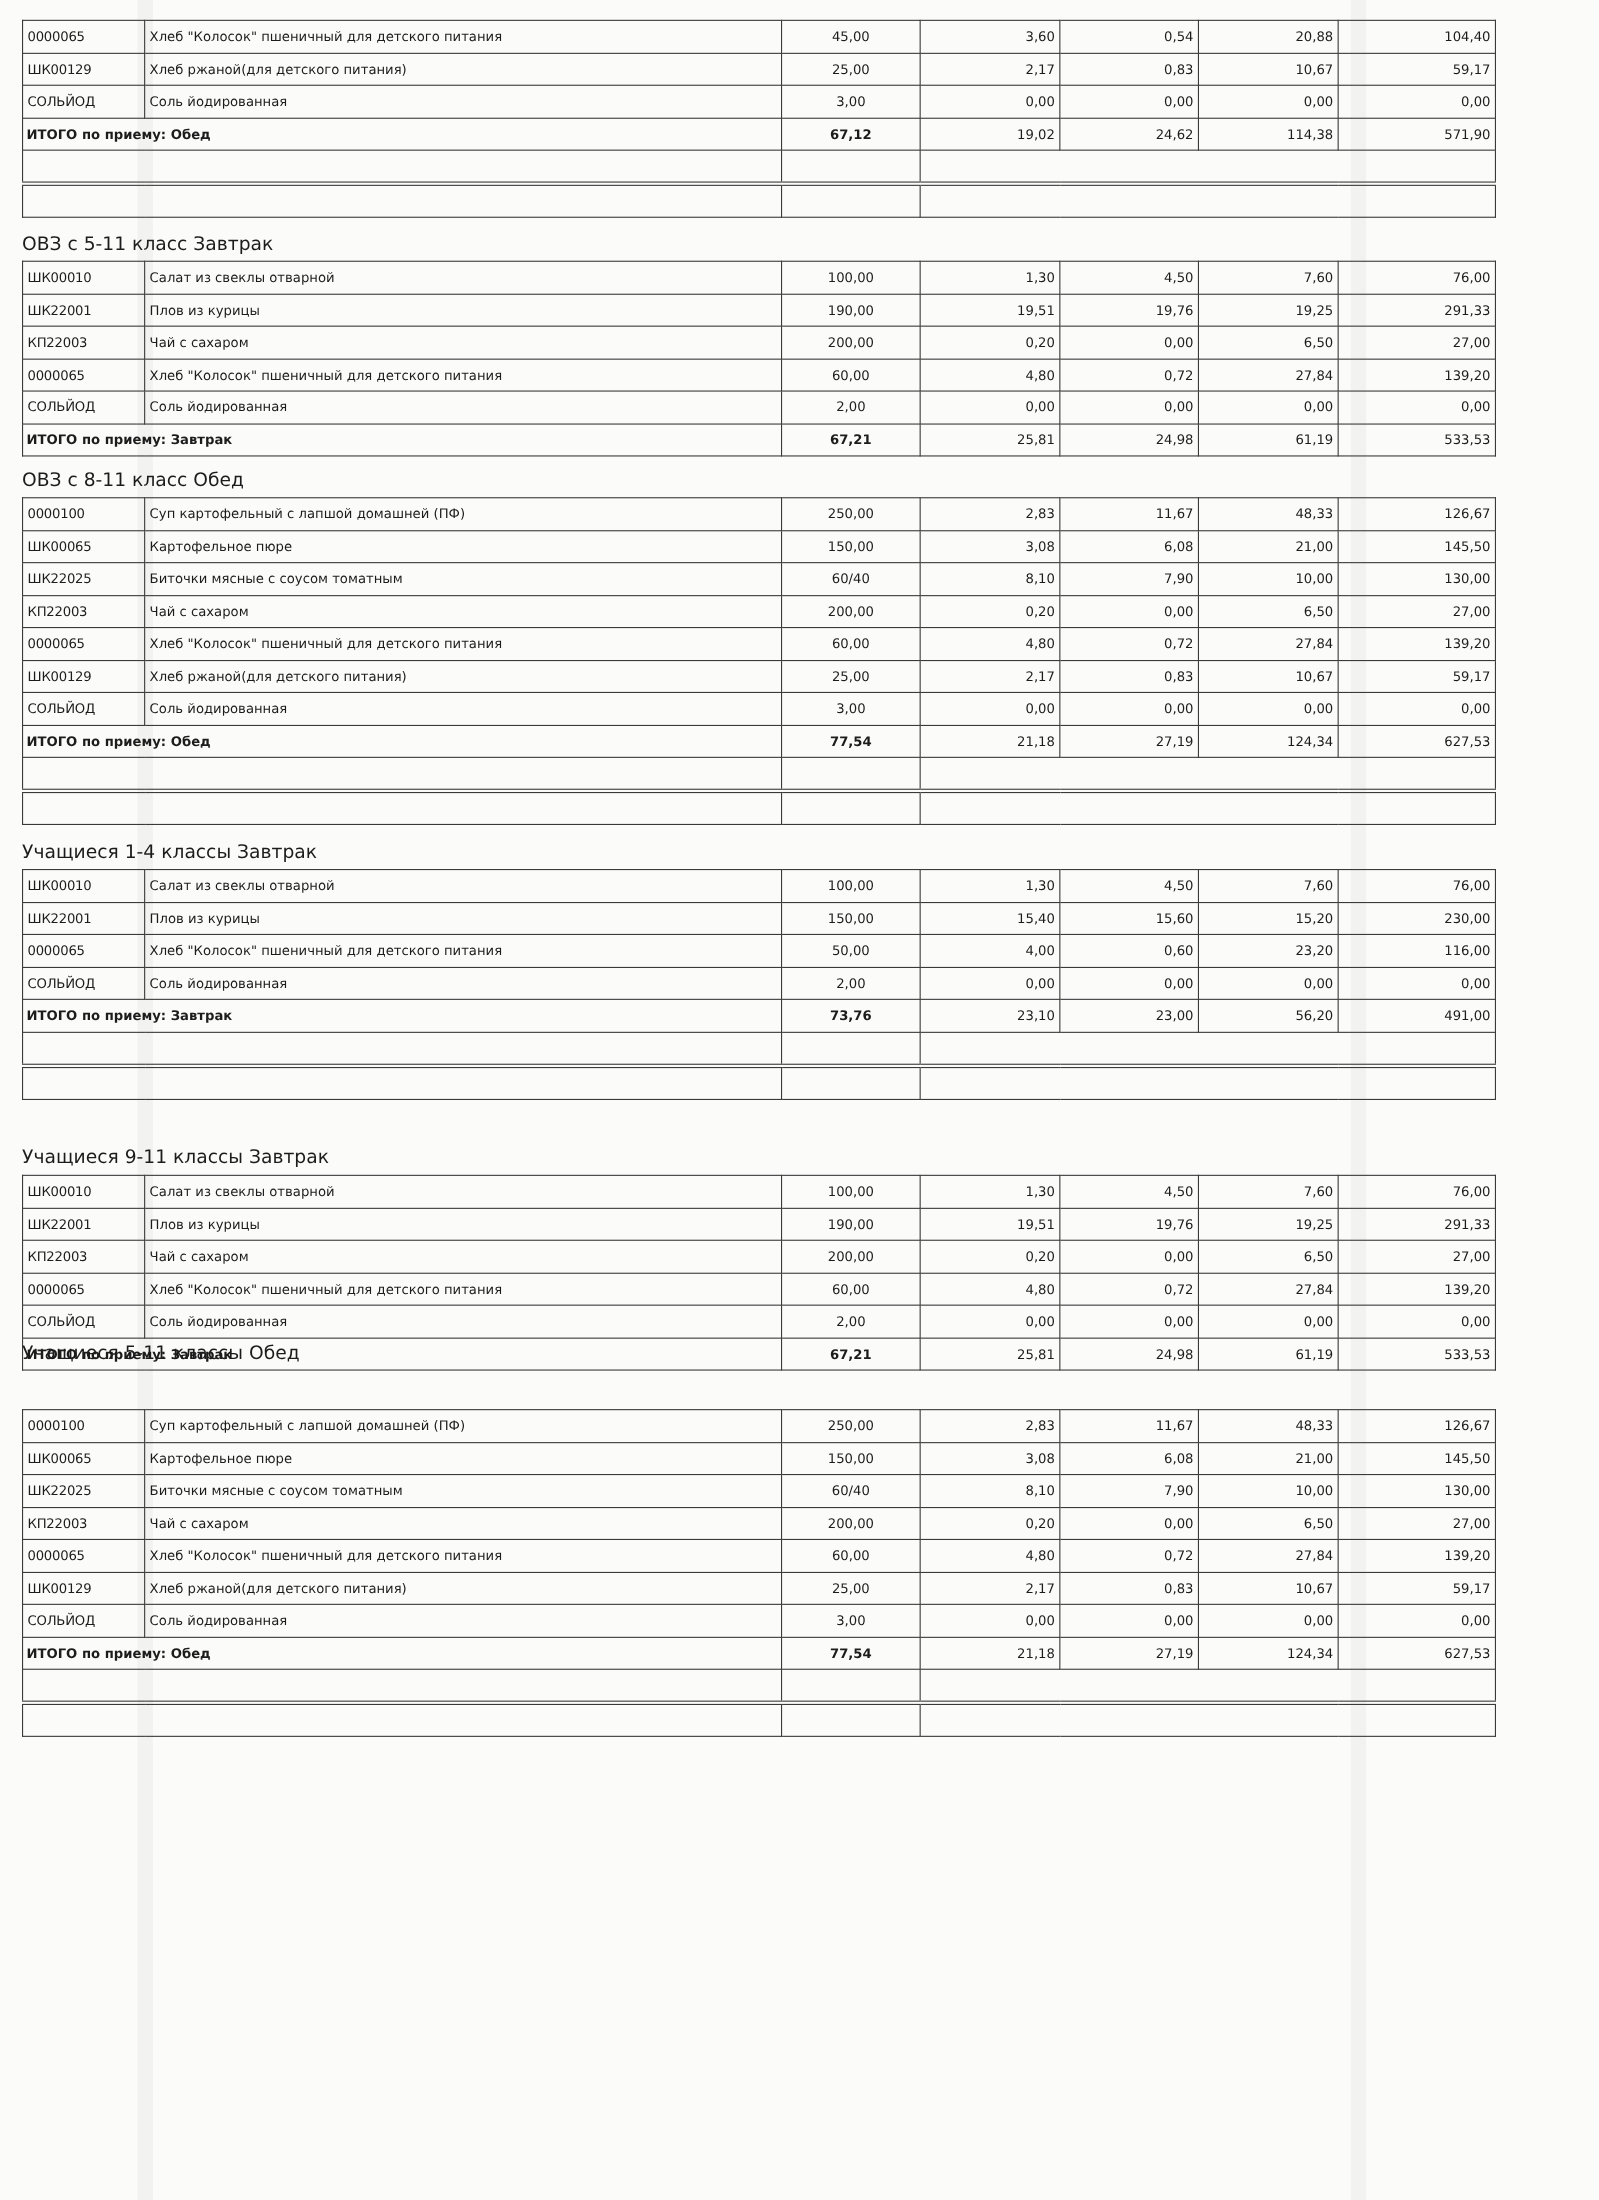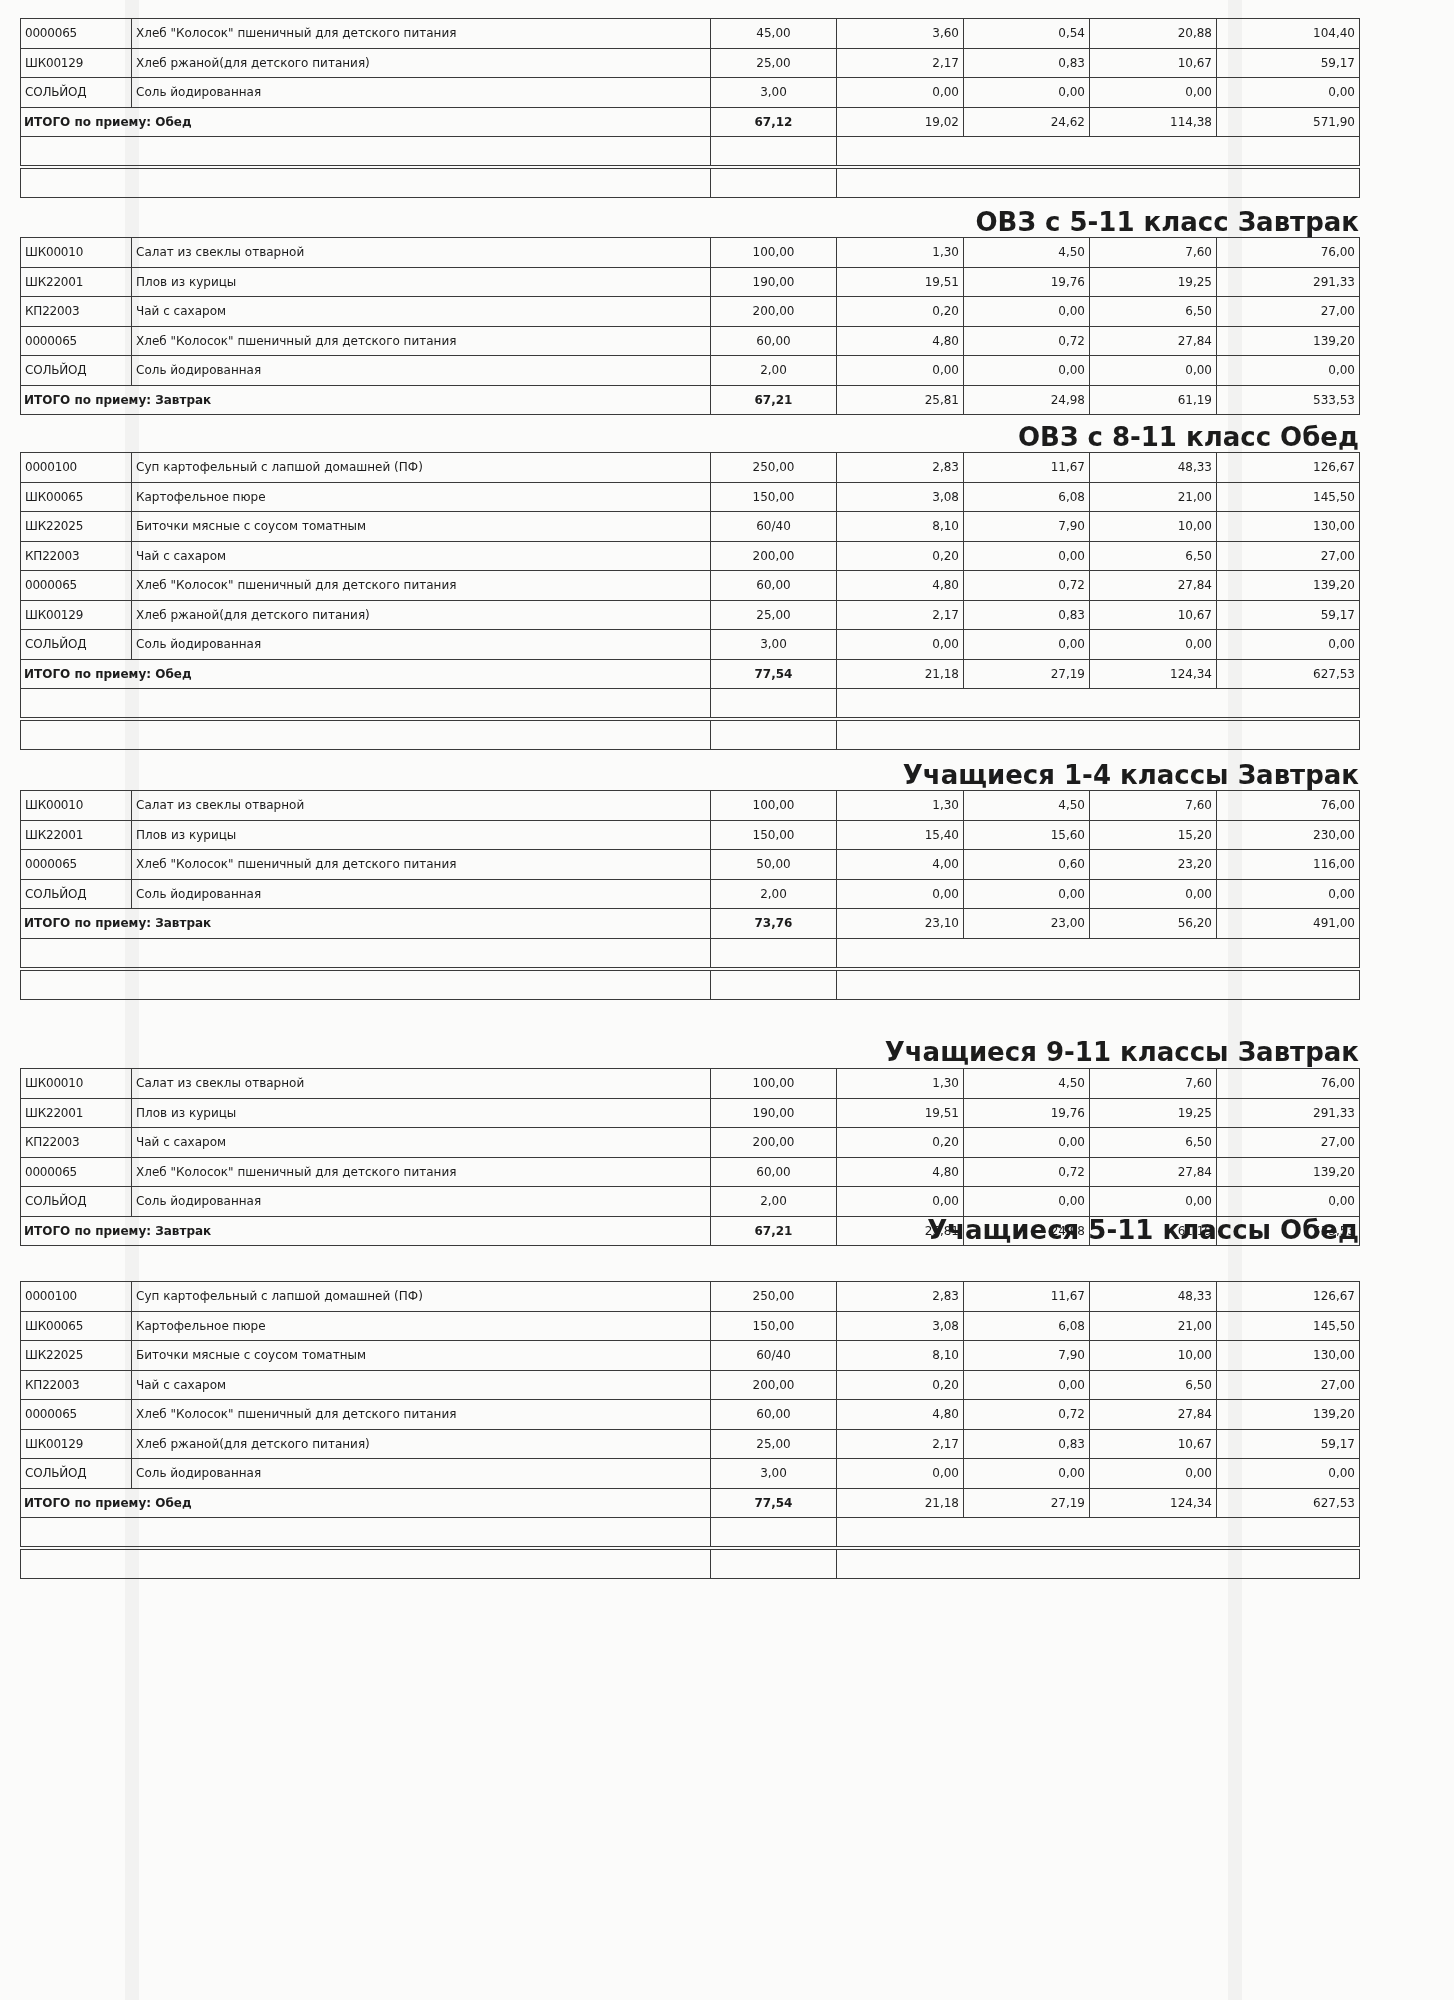--- a/index.html
+++ b/index.html
@@ -19,22 +19,22 @@
   }
   td.code { text-align: left; padding-left: 3px; letter-spacing: -0.2px; }
   td.name { text-align: left; padding-left: 5px; }
   td.num { text-align: right; padding-right: 3px; }
   td.qty { text-align: center; margin-top: 19px; }
   tr.total td { font-weight: bold; }
   tr.total td.plain { font-weight: normal; }
   tr.empty td { height: 28px; }
   tr.empty.second td { border-top: 4px double #3a3a3a; }
   .heading {
-    position: absolute; left: 20px; width: 1339px; text-align: right;
-    font-weight: bold; font-size: 26px; line-height: 29px; height: 29px;
+    position: absolute; left: 20px; width: 1339px; text-align: left;
+    font-weight: normal; font-size: 17px; line-height: 29px; height: 29px;
   }
 </style>
 </head>
 <body>
 
 <div class="scanline" style="left:125px;"></div>
 <div class="scanline" style="left:1228px;"></div>
 
 <div id="doc">
     <div class="block" style="top: 18px;">

